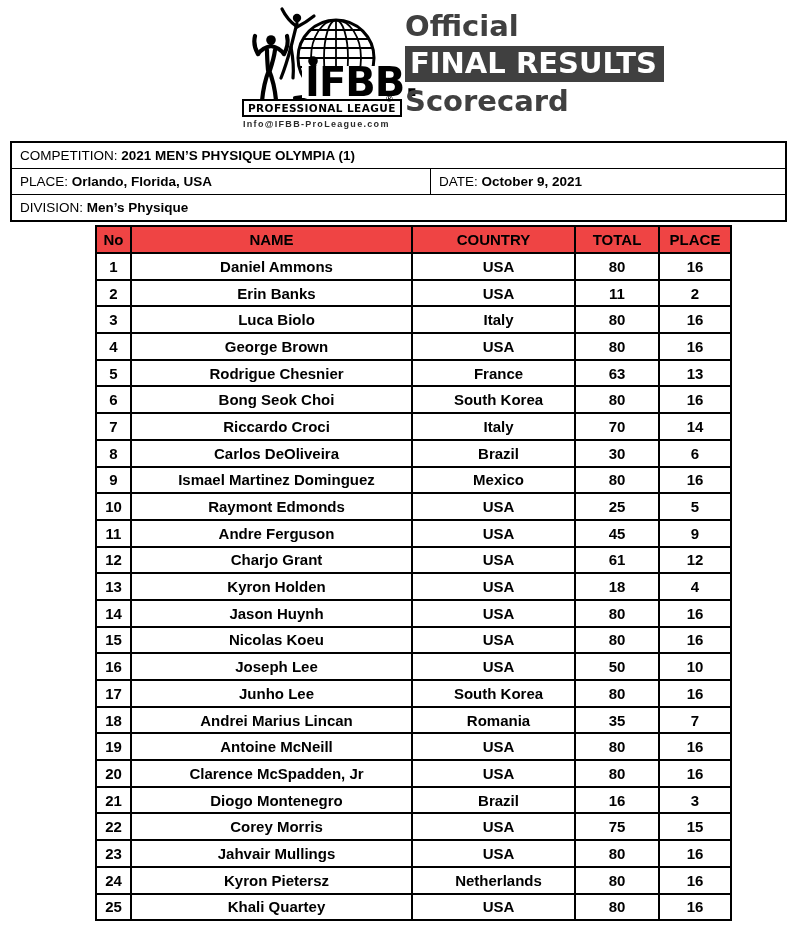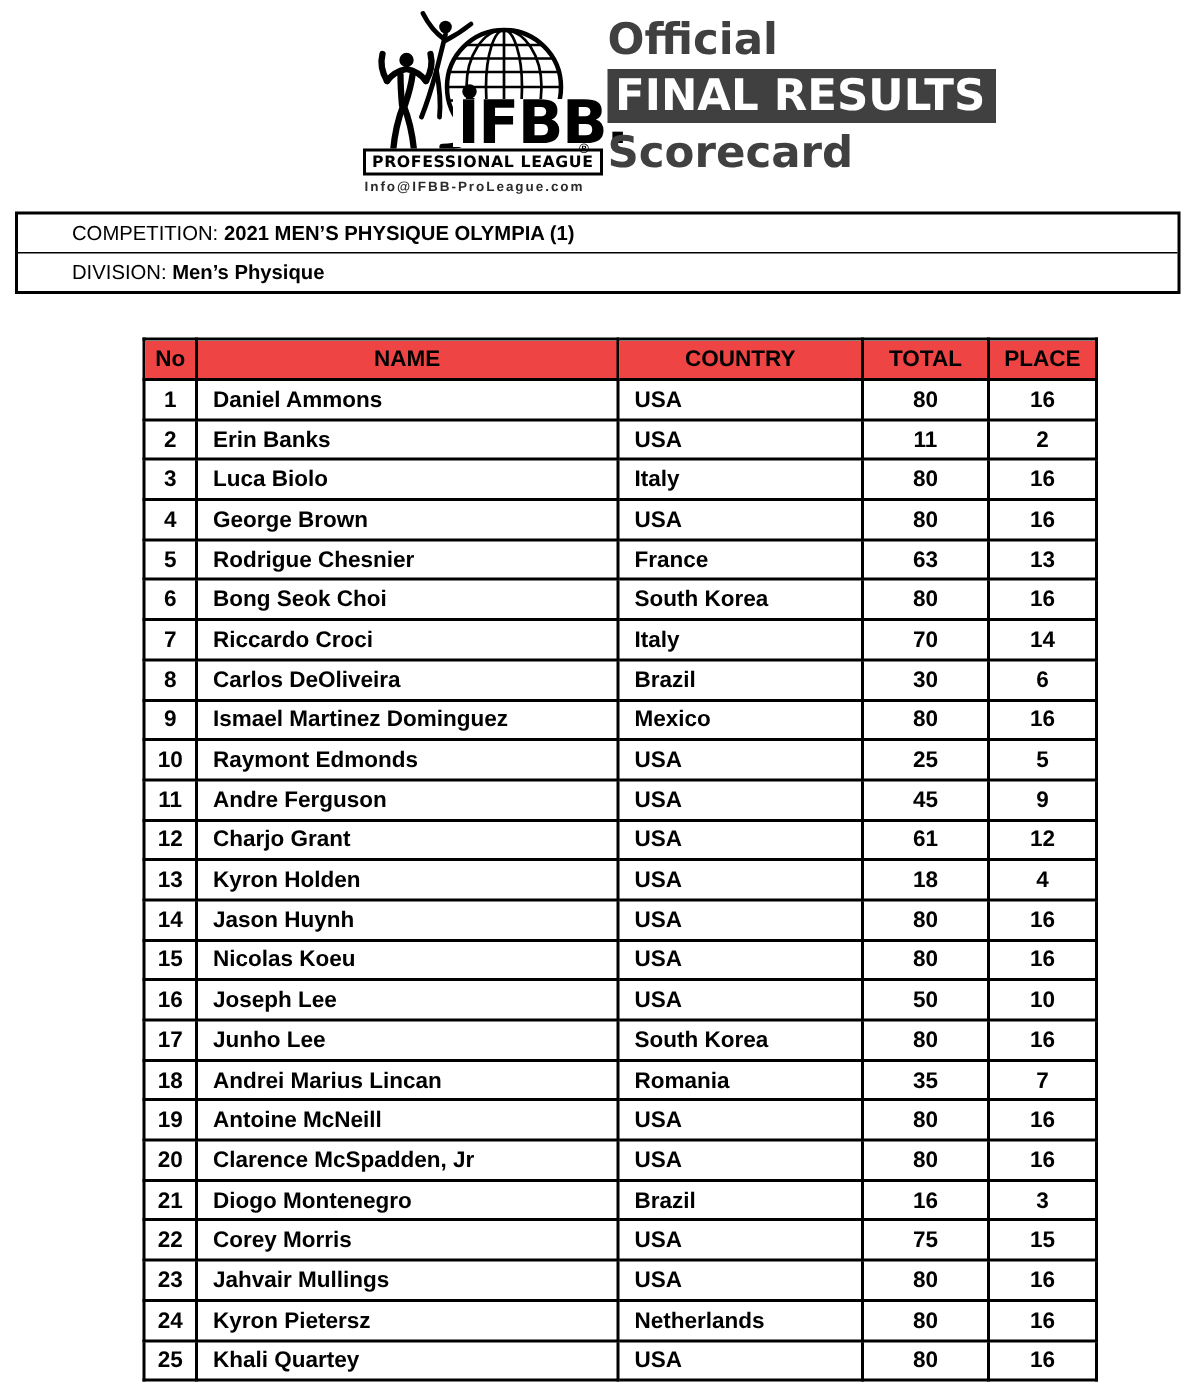--- a/index.html
+++ b/index.html
@@ -104,21 +104,20 @@
     top: 141px;
     width: 773px;
     border: 2px solid #000;
     font-size: 13.5px;
   }
   .info-row {
     display: flex;
     height: 25px;
     align-items: center;
     border-bottom: 1.5px solid #000;
-    padding-left: 28px;
   }
   .info-row:last-child { border-bottom: none; }
   .info-cell {
     display: flex;
     align-items: center;
     padding-left: 8px;
     height: 100%;
     box-sizing: border-box;
   }
   .info-cell.place { width: 419px; border-right: 1.5px solid #000; }
@@ -141,21 +140,21 @@
     padding: 0;
     overflow: hidden;
     white-space: nowrap;
   }
   .results th {
     background: #ef4444;
     height: 25px;
     text-align: center;
   }
   .results td { height: 24.7px; text-align: center; }
-  .results td.left { text-align: left; padding-left: 10px; }
+  .results td.left { text-align: center; padding-left: 10px; }
   .col-no { width: 33px; }
   .col-name { width: 269px; }
   .col-country { width: 151px; }
   .col-total { width: 82px; }
   .col-place { width: 70px; }
 </style>
 </head>
 <body>
 
 <div class="page">
@@ -229,20 +228,30 @@
   </div>
 
   <div class="info-box">
     <div class="info-row">
       <div class="info-cell">
         <span class="info-label">COMPETITION: </span>
         <span class="info-value">2021 MEN’S PHYSIQUE OLYMPIA (1)</span>
       </div>
     </div>
     <div class="info-row">
+      <div class="info-cell place">
+        <span class="info-label">PLACE: </span>
+        <span class="info-value">Orlando, Florida, USA</span>
+      </div>
+      <div class="info-cell date">
+        <span class="info-label">DATE: </span>
+        <span class="info-value">October 9, 2021</span>
+      </div>
+    </div>
+    <div class="info-row">
       <div class="info-cell">
         <span class="info-label">DIVISION: </span>
         <span class="info-value">Men’s Physique</span>
       </div>
     </div>
   </div>
 
   <table class="results">
     <thead>
       <tr>

